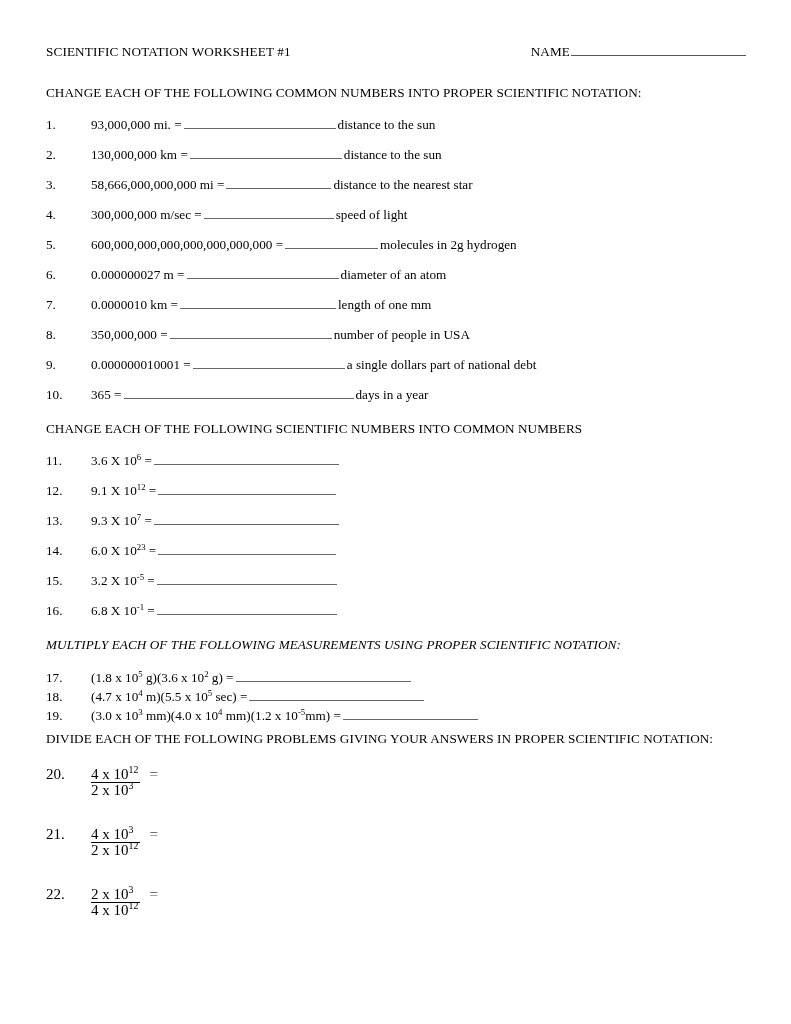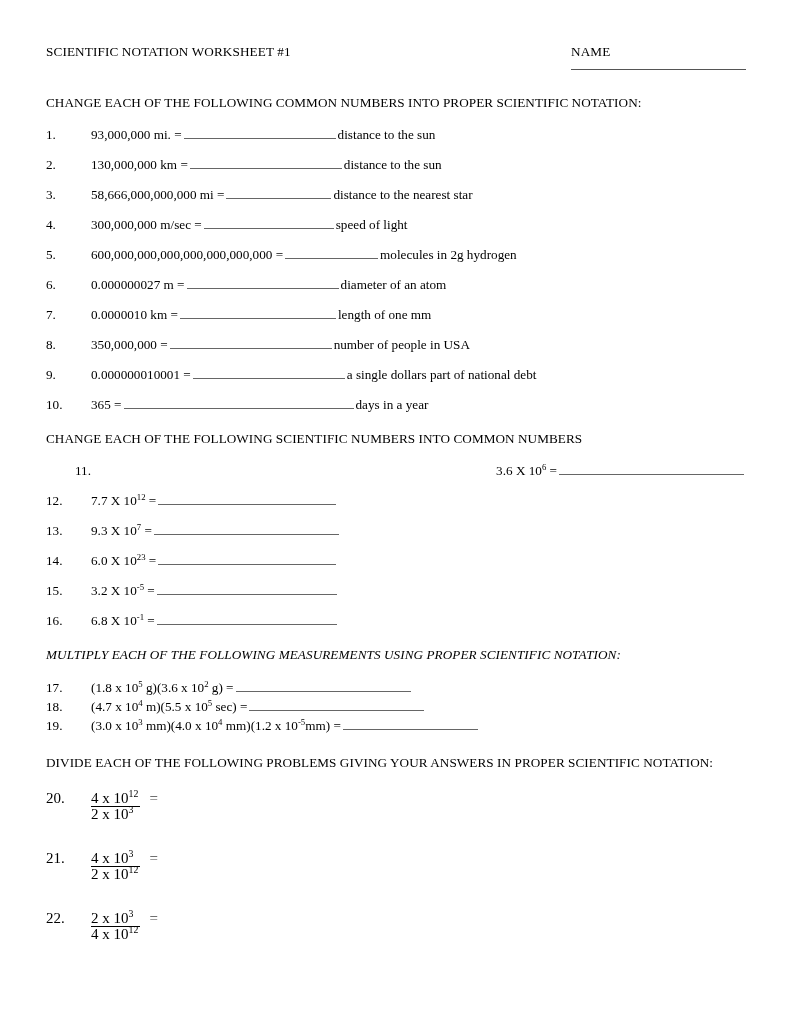--- a/index.html
+++ b/index.html
@@ -37,21 +37,20 @@
     font-size: 13.2px;
     line-height: 15.5px;
     letter-spacing: 0.01em;
   }
   .hdr-title { white-space: nowrap; }
   .hdr-name {
     margin-left: auto;
     white-space: nowrap;
     display: flex;
     align-items: baseline;
-    flex-direction: column;
   }
   .name-rule {
     display: inline-block;
     width: 175px;
     border-bottom: 1px solid #555;
     height: 0.75em;
     margin-left: 1px;
   }
   .objective {
     font-size: 13.2px;
@@ -61,21 +60,21 @@
 
   
   .section-heading {
     font-size: 13.2px;
     line-height: 16px;
     letter-spacing: 0.005em;
   }
   .sec1 { margin-top: 25px; }
   .sec2 { margin-top: 19px; }
   .sec3 { margin-top: 19px; font-style: italic; }
-  .sec4 { margin-top: 22px; }
+  .sec4 { margin-top: 8px; }
 
   
   .problem {
     display: flex;
     align-items: baseline;
     font-size: 13.2px;
     line-height: 15px;
   }
   .p-num {
     width: 45px;
@@ -98,21 +97,21 @@
     vertical-align: super;
     line-height: 0;
   }
 
   
   .list1 .problem { margin-top: 15px; }
   .list1 .problem:first-child { margin-top: 16px; }
 
   
   .list2 .problem { margin-top: 15px; }
-  .list2 .problem:first-child { margin-top: 16px; text-align: right; }
+  .list2 .problem:first-child { margin-top: 16px; }
 
   
   .list3 .problem { margin-top: 4px; }
   .list3 .problem:first-child { margin-top: 17px; }
 
   
   .frac-problem {
     display: flex;
     align-items: flex-start;
     font-size: 15px;
@@ -204,21 +203,21 @@
       </div>
 
     <div class="section-heading sec2">CHANGE EACH OF THE FOLLOWING SCIENTIFIC NUMBERS INTO COMMON NUMBERS</div>
     <div class="list2" id="list2">
         <div class="problem">
           <span class="p-num">11.</span>
           <span class="p-body"><span>3.6 X 10</span><sup>6</sup><span> =</span><span class="blank" style="width: 185px;"></span></span>
         </div>
         <div class="problem">
           <span class="p-num">12.</span>
-          <span class="p-body"><span>7.7 X 10</span><sup>12</sup><span> =</span><span class="blank" style="width: 178px;"></span></span>
+          <span class="p-body"><span>9.1 X 10</span><sup>12</sup><span> =</span><span class="blank" style="width: 178px;"></span></span>
         </div>
         <div class="problem">
           <span class="p-num">13.</span>
           <span class="p-body"><span>9.3 X 10</span><sup>7</sup><span> =</span><span class="blank" style="width: 185px;"></span></span>
         </div>
         <div class="problem">
           <span class="p-num">14.</span>
           <span class="p-body"><span>6.0 X 10</span><sup>23</sup><span> =</span><span class="blank" style="width: 178px;"></span></span>
         </div>
         <div class="problem">

